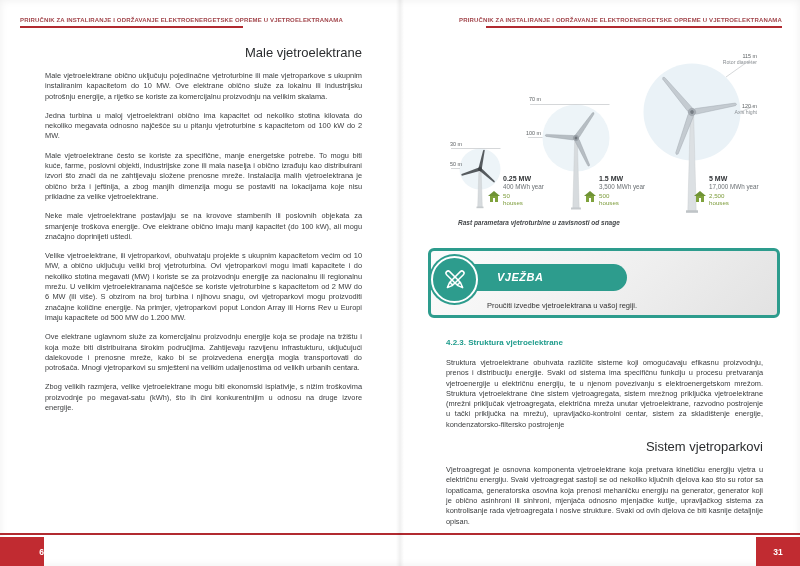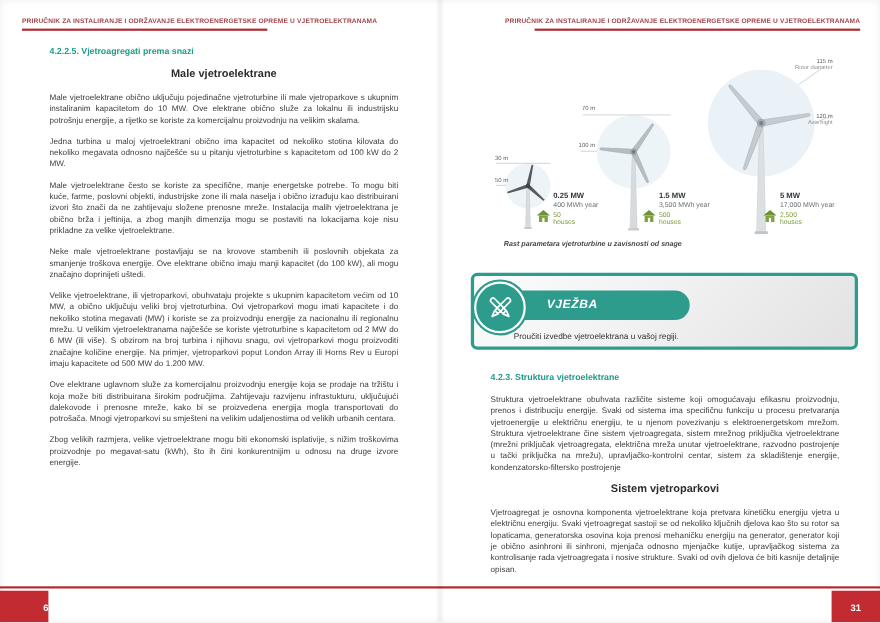--- a/index.html
+++ b/index.html
@@ -20,21 +20,21 @@
   .head-rule { position:absolute; top:26px; height:2px; background:#b12a30; }
   .page.left  .head-rule { left:20px; width:223px; }
   .page.right .head-rule { right:18px; width:296px; }
 
   
   .content { position:absolute; top:42px; width:317px; text-align:justify; }
   .page.left  .content { left:45px; }
   .page.right .content-low { position:absolute; left:46px; top:338px; width:317px; text-align:justify; }
   .section-heading { font-size:8px; font-weight:bold; color:#1f9c8c; margin:0 0 11px; text-align:left; }
   .body-p { font-size:7.4px; line-height:10.3px; color:#3a3c3e; margin:0 0 9px; }
-  .sub-h  { font-size:10px; font-weight:bold; color:#2a2c2e; margin:3px 0 11px; text-align:center; }
+  .sub-h  { font-size:13px; font-weight:normal; color:#2a2c2e; margin:3px 0 11px; text-align:right; }
 
   
   .footer-rule { position:absolute; left:0; top:533px; width:800px; height:2px; background:#b12a30; }
   .page-num { position:absolute; top:537px; width:44px; height:29px; background:#c12b31; color:#fff;
               font-size:8.5px; font-weight:bold; display:flex; align-items:center; justify-content:center; }
   .page-num.left { left:0;padding-left:44px; } .page-num.right { left:756px; }
 
   
   .figure { position:absolute; left:0; top:40px; width:400px; height:200px; }
   .figure svg.scene { position:absolute; left:0; top:0; }
@@ -53,33 +53,32 @@
   .exercise { position:absolute; left:28px; top:248px; width:352px; height:70px;
               border:3px solid #2d9c8d; border-radius:6px;
               background:linear-gradient(135deg,#fcfcfc 0%, #efefef 55%, #e2e2e2 100%); }
   .exercise-banner { position:absolute; left:24px; top:13px; width:172px; height:27px;
                      background:#2d9c8d; border-radius:0 14px 14px 0; color:#fff;
                      font-size:11px; font-weight:bold; font-style:italic; letter-spacing:.5px;
                      line-height:27px; padding-left:42px; }
   .exercise-circle { position:absolute; left:0; top:5px; width:47px; height:47px; border-radius:50%;
                      background:#2d9c8d; border:2.5px solid #ffffff; box-shadow:0 0 0 2px #2d9c8d;
                      display:flex; align-items:center; justify-content:center; }
-  .exercise-text { position:absolute; left:36px; top:50px; font-size:7.5px; color:#333; }
+  .exercise-text { position:absolute; left:56px; top:50px; font-size:7.5px; color:#333; }
 </style>
 </head>
 <body>
 
 <div class="spread">
 
   <div class="page left">
     <div class="running-head">PRIRUČNIK ZA INSTALIRANJE I ODRŽAVANJE ELEKTROENERGETSKE OPREME U VJETROELEKTRANAMA</div>
     <div class="head-rule"></div>
 
     <div class="content">
-      <h2 class="section-heading">4.2.2.5. Vjetroagregati prema snazi</h2>
       <h3 class="sub-h">Male vjetroelektrane</h3>
       <p class="body-p">Male vjetroelektrane obično uključuju pojedinačne vjetroturbine ili male vjetroparkove s ukupnim instaliranim kapacitetom do 10 MW. Ove elektrane obično služe za lokalnu ili industrijsku potrošnju energije, a rijetko se koriste za komercijalnu proizvodnju na velikim skalama.</p>
       <p class="body-p">Jedna turbina u maloj vjetroelektrani obično ima kapacitet od nekoliko stotina kilovata do nekoliko megavata odnosno najčešće su u pitanju vjetroturbine s kapacitetom od 100 kW do 2 MW.</p>
       <p class="body-p">Male vjetroelektrane često se koriste za specifične, manje energetske potrebe. To mogu biti kuće, farme, poslovni objekti, industrijske zone ili mala naselja i obično izrađuju kao distribuirani izvori što znači da ne zahtijevaju složene prenosne mreže. Instalacija malih vjetroelektrana je obično brža i jeftinija, a zbog manjih dimenzija mogu se postaviti na lokacijama koje nisu prikladne za velike vjetroelektrane.</p>
       <p class="body-p">Neke male vjetroelektrane postavljaju se na krovove stambenih ili poslovnih objekata za smanjenje troškova energije. Ove elektrane obično imaju manji kapacitet (do 100 kW), ali mogu značajno doprinijeti uštedi.</p>
       <p class="body-p">Velike vjetroelektrane, ili vjetroparkovi, obuhvataju projekte s ukupnim kapacitetom većim od 10 MW, a obično uključuju veliki broj vjetroturbina. Ovi vjetroparkovi mogu imati kapacitete i do nekoliko stotina megavati (MW) i koriste se za proizvodnju energije za nacionalnu ili regionalnu mrežu. U velikim vjetroelektranama najčešće se koriste vjetroturbine s kapacitetom od 2 MW do 6 MW (ili više). S obzirom na broj turbina i njihovu snagu, ovi vjetroparkovi mogu proizvoditi značajne količine energije. Na primjer, vjetroparkovi poput London Array ili Horns Rev u Europi imaju kapacitete od 500 MW do 1.200 MW.</p>
       <p class="body-p">Ove elektrane uglavnom služe za komercijalnu proizvodnju energije koja se prodaje na tržištu i koja može biti distribuirana širokim područjima. Zahtijevaju razvijenu infrastukturu, uključujući dalekovode i prenosne mreže, kako bi se proizvedena energija mogla transportovati do potrošača. Mnogi vjetroparkovi su smješteni na velikim udaljenostima od velikih urbanih centara.</p>
       <p class="body-p">Zbog velikih razmjera, velike vjetroelektrane mogu biti ekonomski isplativije, s nižim troškovima proizvodnje po megavat-satu (kWh), što ih čini konkurentnijim u odnosu na druge izvore energije.</p>
     </div>
   </div>

